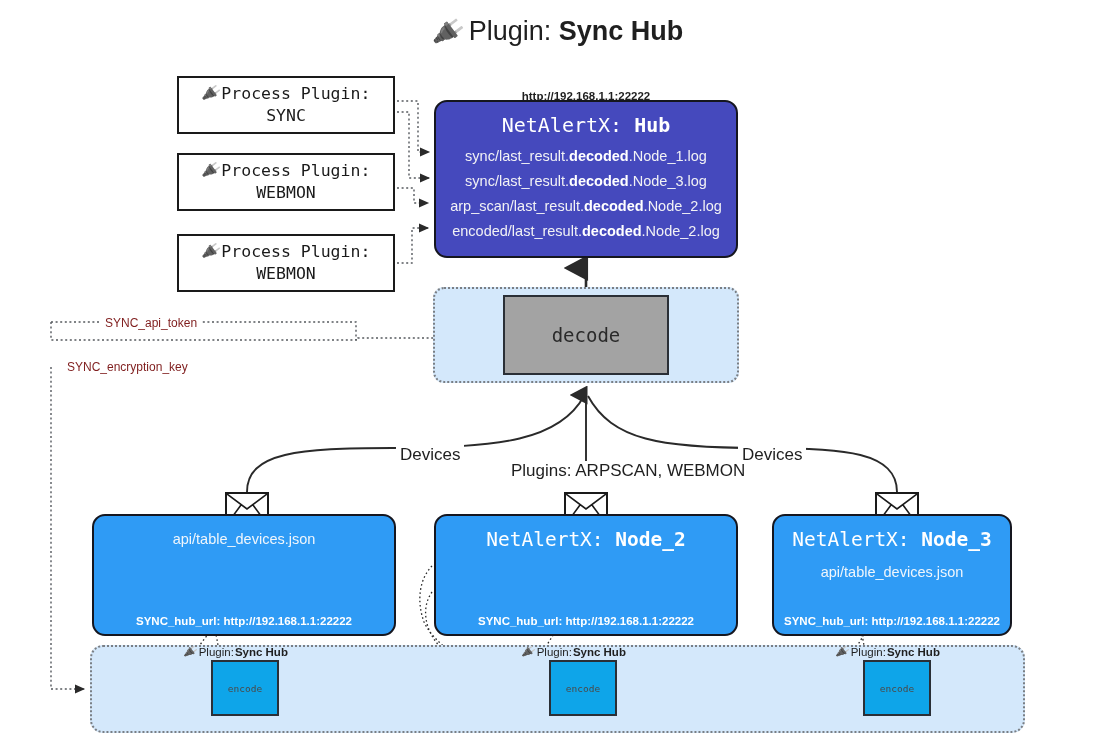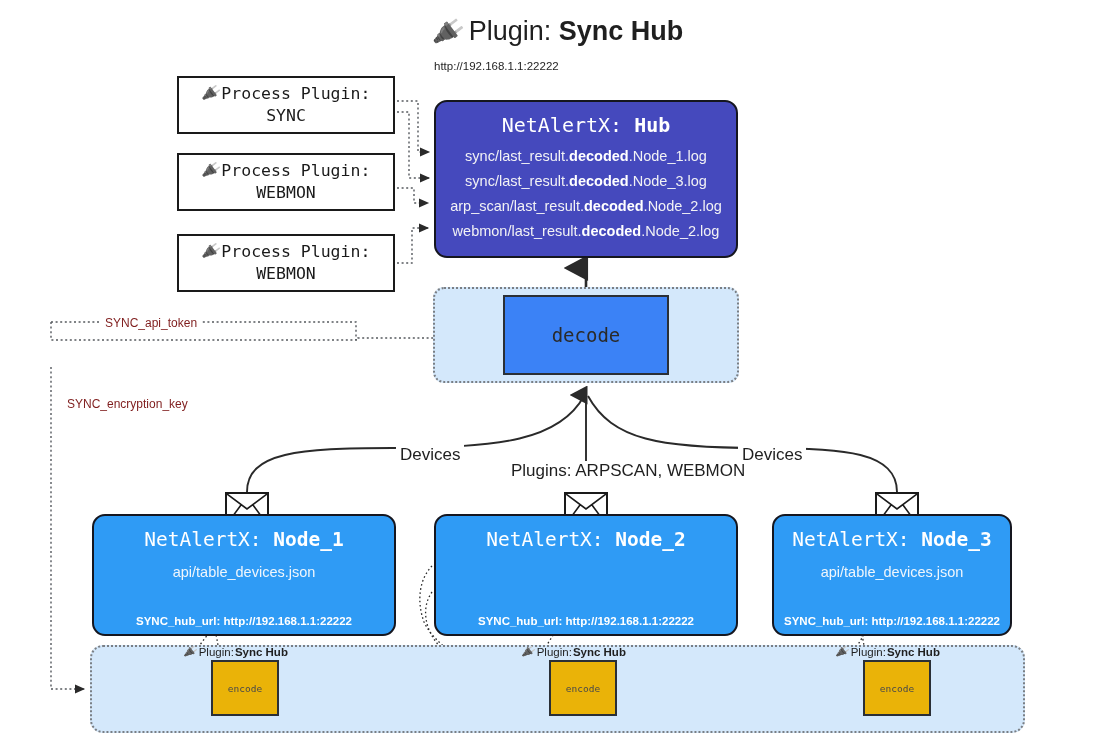--- a/index.html
+++ b/index.html
@@ -50,32 +50,32 @@
   .hub .hdr {
     font-family:"DejaVu Sans Mono", monospace;
     font-size:20px; color:#ffffff; letter-spacing:0px; margin-bottom:7px;
   }
   .hub .hdr b { font-weight:700;text-align:right; }
   .hub .line {
     font-size:14.5px; color:#f2f2f5; line-height:1.72; white-space:nowrap;
   }
   .hub .line b { font-weight:700; color:#ffffff; }
   .hub-url {
-    position:absolute; left:434px; top:60px; width:304px; text-align:left;
-    font-size:11.5px; font-weight:400; color:#1f1f1f;
+    position:absolute; left:434px; top:90px; width:304px; text-align:center;
+    font-size:11.5px; font-weight:700; color:#1f1f1f;
   }
 
   
   .decode-wrap {
     position:absolute; left:433px; top:287px; width:306px; height:96px;
     background:#d4e8fb; border:2px dotted #7a7f85; border-radius:11px;
   }
   .decode-box {
     position:absolute; left:503px; top:295px; width:166px; height:80px;
-    background:#3b82f6; border:2.5px solid #2a2f36;
+    background:#a3a3a3; border:2.5px solid #2a2f36;
     display:flex; align-items:center; justify-content:center;
     font-family:"DejaVu Sans Mono", monospace;
     font-size:19px; color:#2a2a2a;
   }
 
   
   .keylbl {
     position:absolute; font-size:12px; color:#7f1d1d; background:#ffffff;
     padding:0 5px; white-space:nowrap;
   }
@@ -112,21 +112,21 @@
   }
   .env svg { position:absolute; left:0; top:0; }
 
   
   .band {
     position:absolute; left:90px; top:645px; width:935px; height:88px;
     background:#d4e8fb; border:2px dotted #7a7f85; border-radius:13px;
   }
   .enc-box {
     position:absolute; width:68px; height:56px; top:660px;
-    background:#eab308; border:2.5px solid #2a2f36;
+    background:#0ea5e9; border:2.5px solid #2a2f36;
     display:flex; align-items:center; justify-content:center;
     font-family:"DejaVu Sans Mono", monospace;
     font-size:9.5px; color:#4a4a4a;
   }
   .enc-lbl {
     position:absolute; top:645px; font-size:11.5px; color:#1f1f1f; white-space:nowrap;
     display:flex; align-items:center; gap:1px;
   }
   .enc-lbl b { font-weight:700; }
   .enc-lbl .plug { font-size:11px; display:inline-block; transform:scaleX(-1) rotate(-8deg); }
@@ -212,28 +212,28 @@
       </span>
     <span>WEBMON</span>
   </div>
 
   <div class="hub-url">http://192.168.1.1:22222</div>
   <div class="hub">
     <div class="hdr"><span>NetAlertX: </span><b>Hub</b></div>
     <div class="line"><span>sync/last_result.</span><b>decoded</b><span>.Node_1.log</span></div>
     <div class="line"><span>sync/last_result.</span><b>decoded</b><span>.Node_3.log</span></div>
     <div class="line"><span>arp_scan/last_result.</span><b>decoded</b><span>.Node_2.log</span></div>
-    <div class="line"><span>webmon/last_result.</span><b>decoded</b><span>.Node_2.log</span></div>
+    <div class="line"><span>encoded/last_result.</span><b>decoded</b><span>.Node_2.log</span></div>
   </div>
 
   <div class="decode-wrap"></div>
   <div class="decode-box">decode</div>
 
   <div class="keylbl" style="left:100px; top:316px;">SYNC_api_token</div>
-  <div class="keylbl" style="left:62px; top:360px;margin-top:37px;">SYNC_encryption_key</div>
+  <div class="keylbl" style="left:62px; top:360px;">SYNC_encryption_key</div>
 
   <div class="edgelbl" style="left:396px; top:445px;">Devices</div>
   <div class="edgelbl" style="left:738px; top:445px;">Devices</div>
   <div class="edgelbl" style="left:507px; top:461px;">Plugins: ARPSCAN, WEBMON</div>
 
   <div class="env" style="left:225px; top:492px;">
     <svg width="40" height="30" viewBox="0 0 40 30">
         <path d="M0,0 L20,15 L40,0 M0,30 L14,11 M40,30 L26,11" fill="none" stroke="#1a1a1a" stroke-width="1.6"></path>
       </svg>
   </div>
@@ -242,21 +242,20 @@
         <path d="M0,0 L20,15 L40,0 M0,30 L14,11 M40,30 L26,11" fill="none" stroke="#1a1a1a" stroke-width="1.6"></path>
       </svg>
   </div>
   <div class="env" style="left:875px; top:492px;">
     <svg width="40" height="30" viewBox="0 0 40 30">
         <path d="M0,0 L20,15 L40,0 M0,30 L14,11 M40,30 L26,11" fill="none" stroke="#1a1a1a" stroke-width="1.6"></path>
       </svg>
   </div>
 
   <div class="node" style="left:92px; top:514px;">
-    <div class="hdr"><span>NetAlertX: </span><b>Node_1</b></div>
     <div class="line">api/table_devices.json</div>
     <div class="hub-url-lbl">SYNC_hub_url: http://192.168.1.1:22222</div>
   </div>
 
   <div class="node" style="left:434px; top:514px;">
     <div class="hdr"><span>NetAlertX: </span><b>Node_2</b></div>
     <div class="hub-url-lbl">SYNC_hub_url: http://192.168.1.1:22222</div>
   </div>
 
   <div class="node n3" style="left:772px; top:514px;">

